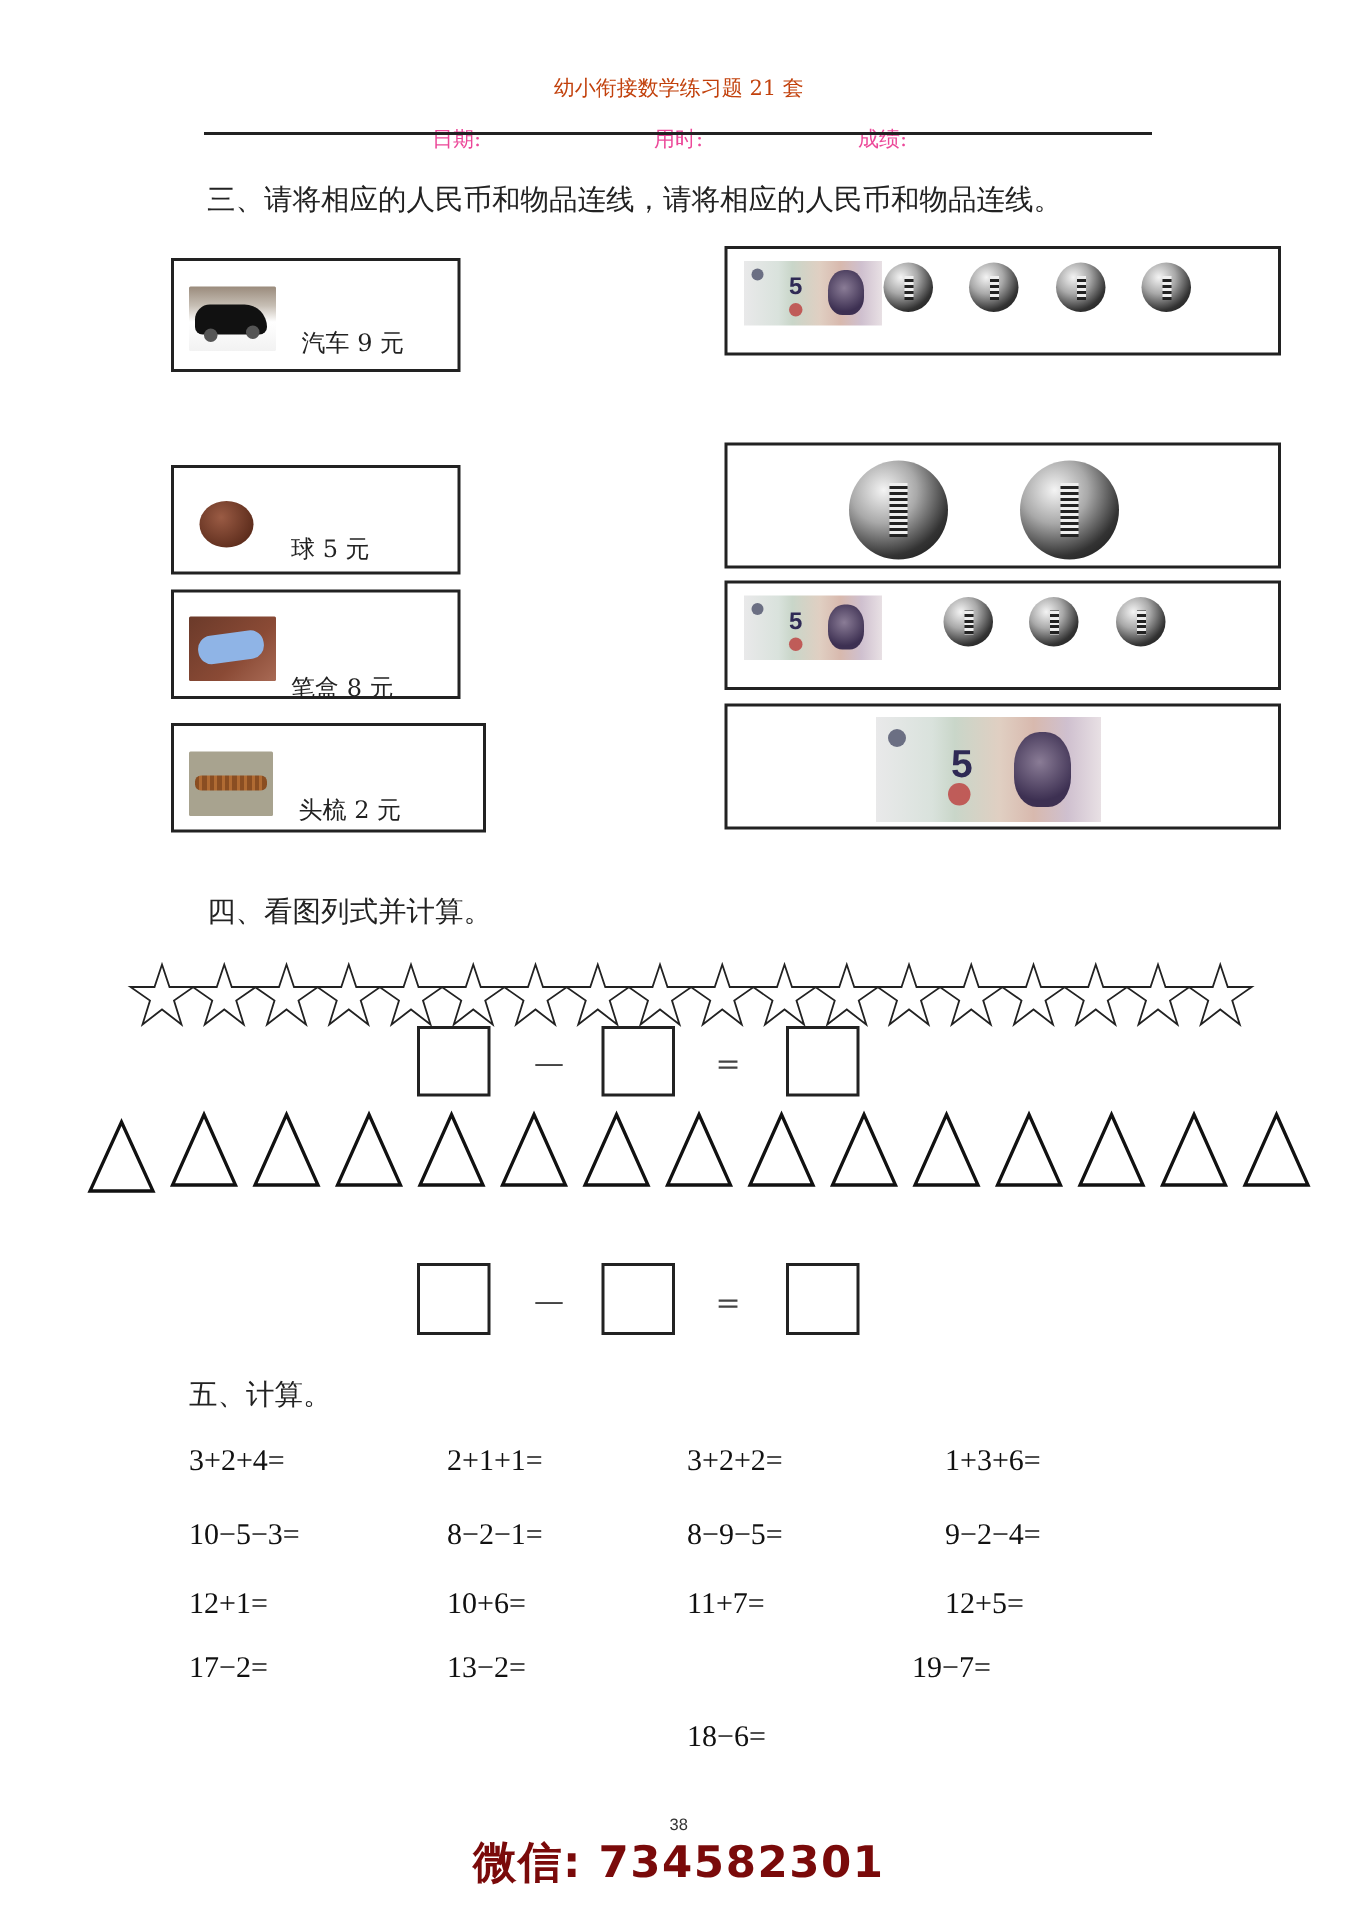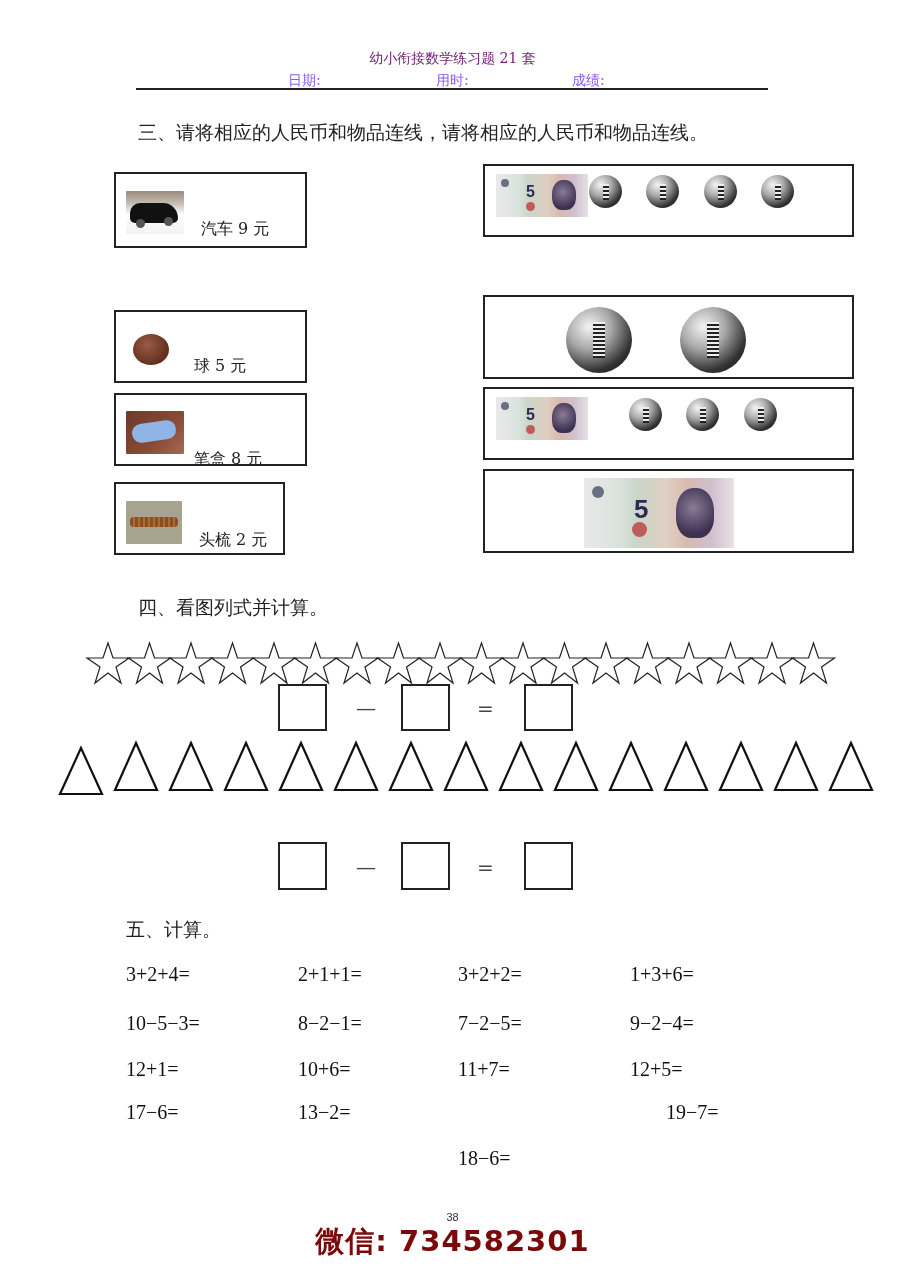--- a/index.html
+++ b/index.html
@@ -1,20 +1,20 @@
 <!DOCTYPE html>
 <html><head>
 <meta charset="utf-8">
 <style>
   html, body { margin:0; padding:0; background:#fff; }
   body { width:905px; height:1280px; position:relative; overflow:hidden;
          font-family:"DejaVu Serif","Liberation Serif",serif; color:#111; }
   .abs { position:absolute; }
-  .hdr-title { left:0; width:905px; top:50px; text-align:center; font-size:14px; color:#701a75; }
-  .hdr-field { top:72px; font-size:14px; color:#8b5cf6; }
+  .hdr-title { left:0; width:905px; top:50px; text-align:center; font-size:14px; color:#c2410c; }
+  .hdr-field { top:84px; font-size:14px; color:#ec4899; }
   .hdr-rule { left:136px; top:88px; width:632px; height:2px; background:#222; }
   .section-title { font-size:19px; color:#222; }
   .box { border:2px solid #222; background:#fff; box-sizing:border-box; }
   .item-label { font-size:16px; color:#222; }
   .photo { border-radius:1px; }
   .bill { background:linear-gradient(90deg,#e9e9ea 0%,#d9e2dc 25%,#c9d6c9 35%,#e0cfc2 55%,#d8b9ae 70%,#cfc0cf 85%,#e8e0e4 100%); overflow:hidden; }
   .bill .five { position:absolute; font-family:"Liberation Sans",sans-serif; font-weight:bold; color:#2f2a55; }
   .bill .portrait { position:absolute; border-radius:45% 45% 40% 40%; background:radial-gradient(circle at 45% 40%,#8a7c96,#3d3052 70%); }
   .bill .seal { position:absolute; border-radius:50%; background:#b33; opacity:.75; }
   .bill .emblem { position:absolute; border-radius:50%; background:#6b6f83; }
@@ -51,21 +51,21 @@
   <div class="abs item-label" style="left:78px;top:44px">球 5 元</div>
 </div>
 
 <div class="abs box" style="left:114px;top:393px;width:193px;height:73px">
   <div class="abs photo" style="left:10px;top:16px;width:58px;height:43px;background:linear-gradient(135deg,#6b3a2a,#8a4a35 60%,#a86a55)">
     <div class="abs" style="left:6px;top:11px;width:44px;height:19px;border-radius:9px;background:#8fb4e6;transform:rotate(-8deg)"></div>
   </div>
   <div class="abs item-label" style="left:78px;top:54px">笔盒 8 元</div>
 </div>
 
-<div class="abs box" style="left:114px;top:482px;width:171px;height:73px">
+<div class="abs box" style="left:114px;top:482px;width:210px;height:73px">
   <div class="abs photo" style="left:10px;top:17px;width:56px;height:43px;background:#a8a38f">
     <div class="abs" style="left:4px;top:16px;width:48px;height:10px;border-radius:4px;background:repeating-linear-gradient(90deg,#8a4e22 0 3px,#b06b33 3px 5px)"></div>
   </div>
   <div class="abs item-label" style="left:83px;top:46px">头梳 2 元</div>
 </div>
 
 <div class="abs box" style="left:483px;top:164px;width:371px;height:73px">
   <div class="abs bill" style="left:11px;top:8px;width:92px;height:43px">
     <div class="emblem" style="left:5px;top:5px;width:8px;height:8px"></div>
     <div class="five" style="left:30px;top:9px;font-size:16px">5</div>
@@ -184,27 +184,27 @@
 
 <div class="abs section-title" style="left:126px;top:917px">五、计算。</div>
 
 <div class="abs calc" style="left:126px;top:963px">3+2+4=</div>
 <div class="abs calc" style="left:298px;top:963px">2+1+1=</div>
 <div class="abs calc" style="left:458px;top:963px">3+2+2=</div>
 <div class="abs calc" style="left:630px;top:963px">1+3+6=</div>
 
 <div class="abs calc" style="left:126px;top:1012px">10−5−3=</div>
 <div class="abs calc" style="left:298px;top:1012px">8−2−1=</div>
-<div class="abs calc" style="left:458px;top:1012px">7−2−5=</div>
+<div class="abs calc" style="left:458px;top:1012px">8−9−5=</div>
 <div class="abs calc" style="left:630px;top:1012px">9−2−4=</div>
 
 <div class="abs calc" style="left:126px;top:1058px">12+1=</div>
 <div class="abs calc" style="left:298px;top:1058px">10+6=</div>
 <div class="abs calc" style="left:458px;top:1058px">11+7=</div>
 <div class="abs calc" style="left:630px;top:1058px">12+5=</div>
 
-<div class="abs calc" style="left:126px;top:1101px">17−6=</div>
+<div class="abs calc" style="left:126px;top:1101px">17−2=</div>
 <div class="abs calc" style="left:298px;top:1101px">13−2=</div>
 <div class="abs calc" style="left:458px;top:1147px">18−6=</div>
-<div class="abs calc" style="left:666px;top:1101px">19−7=</div>
+<div class="abs calc" style="left:608px;top:1101px">19−7=</div>
 
 <div class="abs page-num">38</div>
 <div class="abs wechat" style="color: rgb(122, 10, 10);">微信: 734582301</div>
 
 </body></html>

